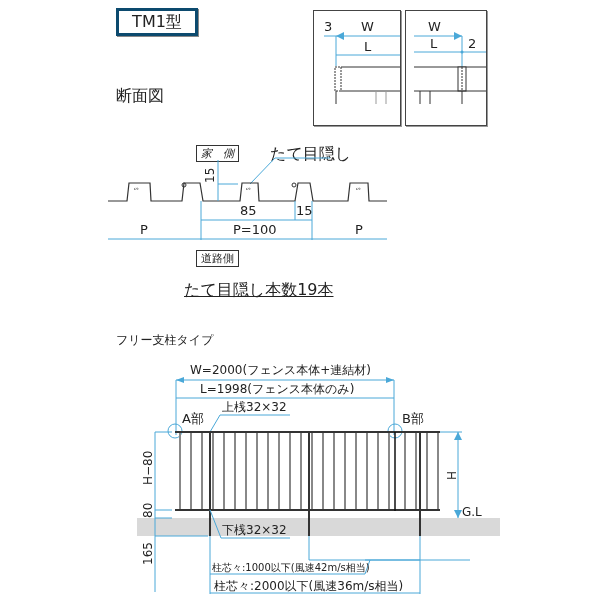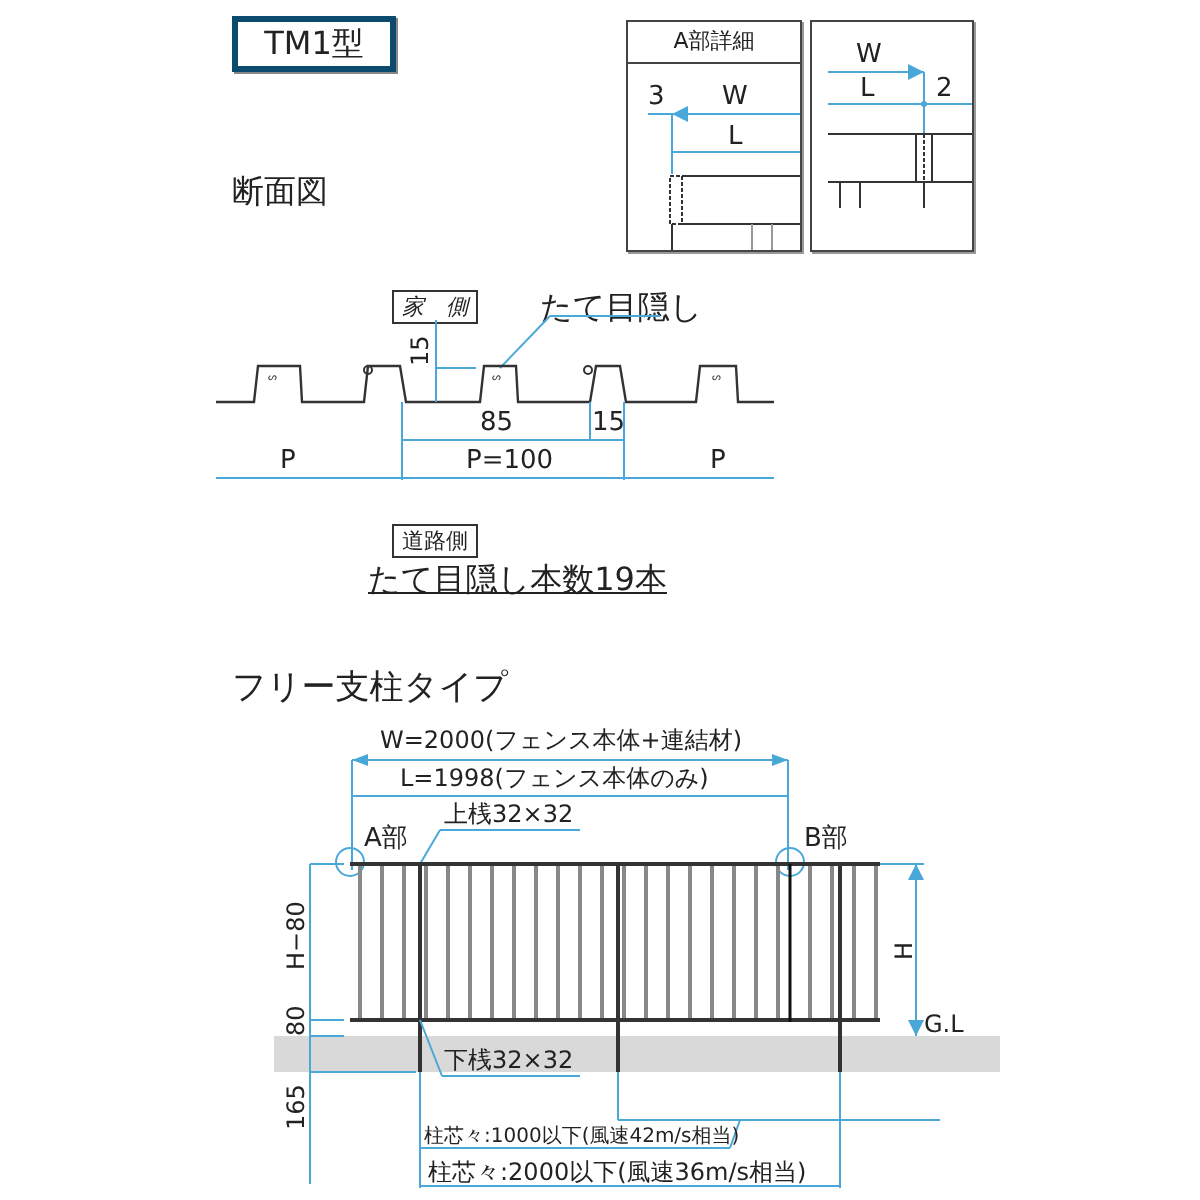--- a/index.html
+++ b/index.html
@@ -13,21 +13,20 @@
   .detail-box { border:1px solid #444; box-shadow:1px 1px 0 #999; background:#fff; }
   .detail-head { height:20px; border-bottom:1px solid #444; font-size:11px; text-align:center; line-height:20px; }
   svg text { font-family:"DejaVu Sans", "Liberation Sans", sans-serif; }
 </style>
 </head>
 <body>
 
 <div class="abs title-box">TM1型</div>
 
 <div class="abs detail-box" style="left:313px;top:10px;width:86px;height:114px;">
-  <div class="detail-head">A部詳細</div>
   <svg width="86" height="93">
     <line x1="10" y1="25" x2="86" y2="25" stroke="#4aa8d8" stroke-width="1"></line>
     <polygon points="22,25 30,21 30,29" fill="#4aa8d8"></polygon>
     <line x1="22" y1="25" x2="22" y2="55" stroke="#4aa8d8"></line>
     <line x1="22" y1="44" x2="86" y2="44" stroke="#4aa8d8"></line>
     <text x="10" y="20" font-size="13" fill="#222">3</text>
     <text x="47" y="20" font-size="13" fill="#222">W</text>
     <text x="50" y="40" font-size="13" fill="#222">L</text>
     <rect x="21" y="56" width="6" height="24" fill="#fff" stroke="#333" stroke-dasharray="2,1"></rect>
     <line x1="27" y1="56" x2="86" y2="56" stroke="#333"></line>
@@ -55,21 +54,21 @@
     <line x1="14" y1="80" x2="14" y2="93" stroke="#333"></line>
     <line x1="24" y1="80" x2="24" y2="93" stroke="#333"></line>
     <line x1="56" y1="80" x2="56" y2="93" stroke="#333"></line>
   </svg>
 </div>
 
 <div class="abs label" style="left:116px;top:86px;font-size:16px;">断面図</div>
 
 <div class="abs lbl-box" style="left:196px;top:145px;font-style:italic;">家　側</div>
 <div class="abs label" style="left:270px;top:144px;">たて目隠し</div>
-<div class="abs lbl-box" style="left:196px;top:250px;margin-top:12px;">道路側</div>
+<div class="abs lbl-box" style="left:196px;top:250px;">道路側</div>
 
 <svg class="abs" style="left:100px;top:140px;" width="300" height="110">
 
   <line x1="150" y1="44" x2="175" y2="18" stroke="#4aa8d8"></line>
   <line x1="175" y1="18" x2="230" y2="18" stroke="#4aa8d8"></line>
 
   <polyline fill="none" stroke="#333" stroke-width="1.2" points="8,61 27,61 29,43 50,43 51,61 82,61 84,43 100,43 103,61 140,61 142,43 158,43 159,61 195,61 198,43 210,43 213,61 248,61 250,43 268,43 269,61 287,61"></polyline>
   <circle cx="84" cy="45" r="2" fill="none" stroke="#333"></circle>
   <circle cx="194" cy="45" r="2" fill="none" stroke="#333"></circle>
   <text x="34" y="50" font-size="5" fill="#333">ᔕ</text>
@@ -86,21 +85,21 @@
   <text x="140" y="75" font-size="13" fill="#222">85</text>
   <text x="196" y="75" font-size="13" fill="#222">15</text>
   <line x1="8" y1="99" x2="287" y2="99" stroke="#4aa8d8"></line>
   <text x="40" y="94" font-size="13" fill="#222">P</text>
   <text x="133" y="94" font-size="13" fill="#222">P=100</text>
   <text x="255" y="94" font-size="13" fill="#222">P</text>
 </svg>
 
 <div class="abs label" style="left:184px;top:280px;text-decoration:underline;">たて目隠し本数19本</div>
 
-<div class="abs label" style="left:116px;top:332px;font-size:17px;">フリー支柱タイプ</div>
+<div class="abs label" style="left:116px;top:332px;font-size:12px;">フリー支柱タイプ</div>
 
 <svg class="abs" style="left:100px;top:350px;" width="400" height="250">
 
   <rect x="37" y="168" width="363" height="18" fill="#d9d9d9"></rect>
 
   <line x1="76" y1="30" x2="294" y2="30" stroke="#4aa8d8"></line>
   <polygon points="76,30 84,27 84,33" fill="#4aa8d8"></polygon>
   <polygon points="294,30 286,27 286,33" fill="#4aa8d8"></polygon>
   <line x1="76" y1="48" x2="294" y2="48" stroke="#4aa8d8"></line>
   <line x1="76" y1="30" x2="76" y2="85" stroke="#4aa8d8"></line>

